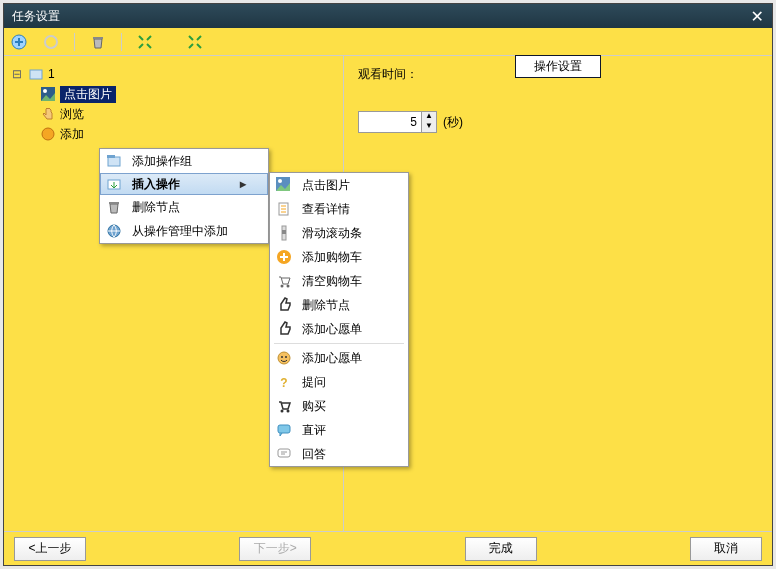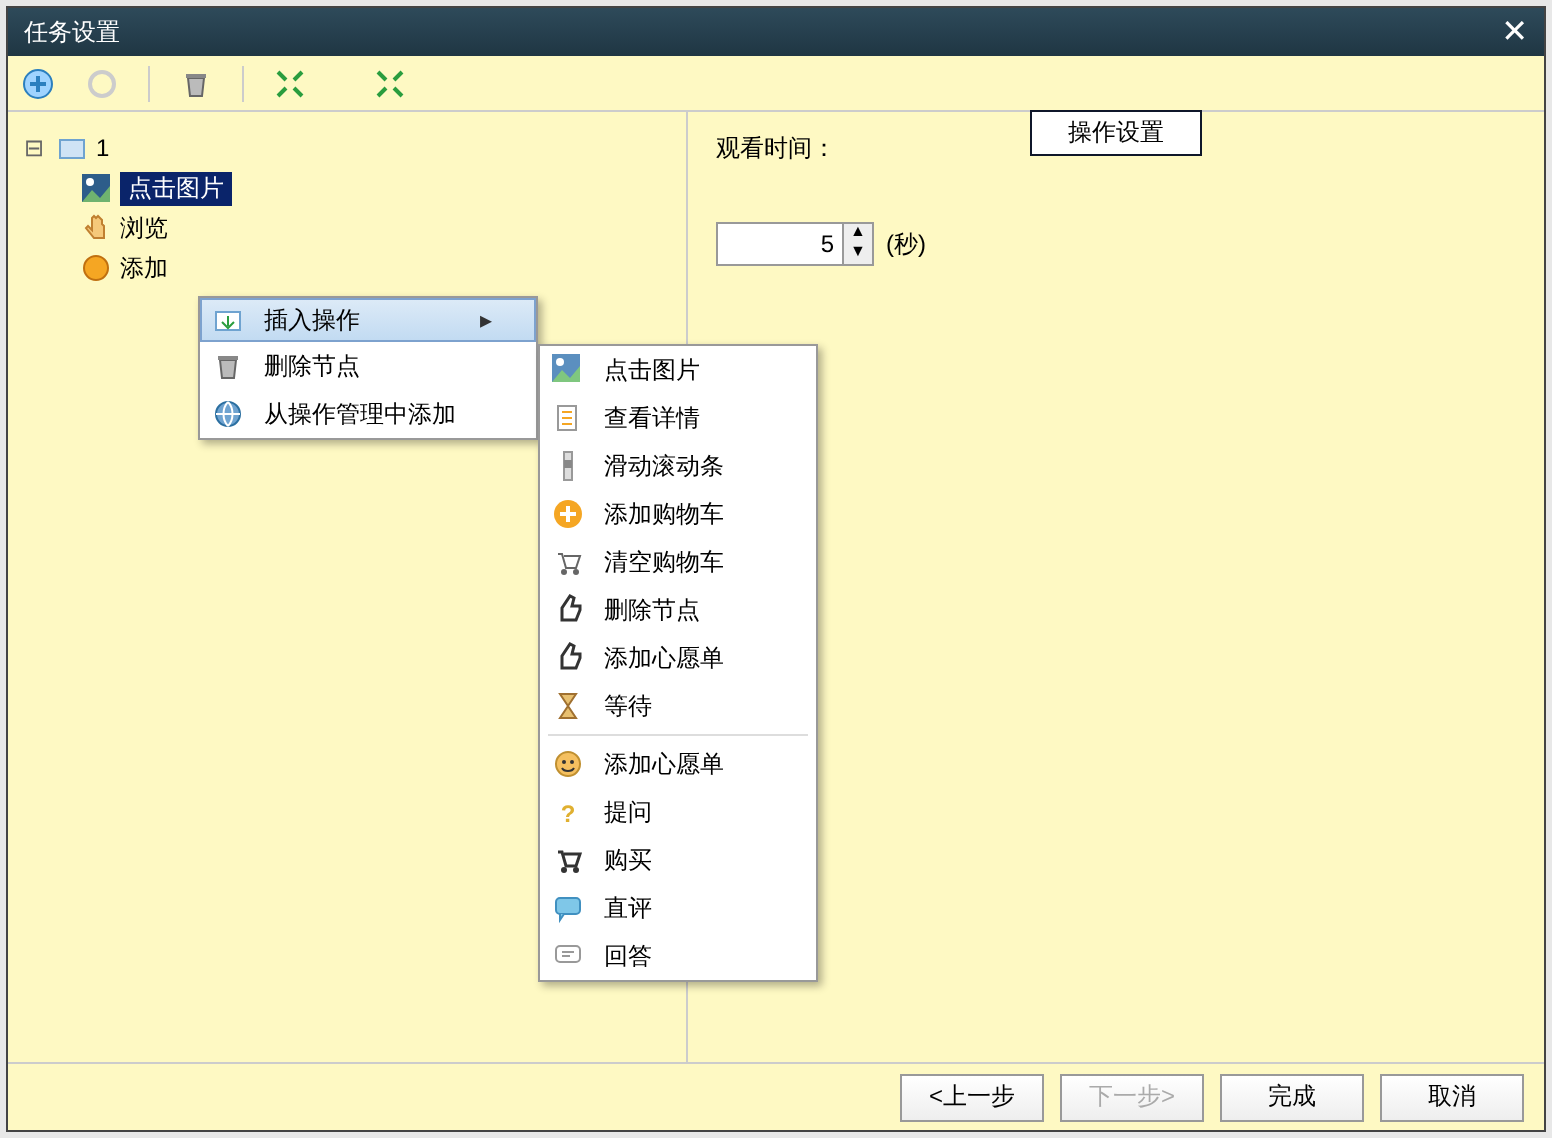--- a/index.html
+++ b/index.html
@@ -1,44 +1,44 @@
 <!DOCTYPE html>
 <html><head>
 <meta charset="utf-8">
 <style>
 *{box-sizing:border-box;margin:0;padding:0;font-family:"Microsoft YaHei","SimSun",sans-serif;font-size:12px;}
 body{background:#e8e8e8;width:776px;height:569px;overflow:hidden;position:relative;}
-.dialog{position:absolute;left:3px;top:3px;width:770px;height:563px;background:#fef9c3;border:1px solid #444;}
+.dialog{position:absolute;left:3px;top:3px;width:770px;height:563px;background:#fde047;border:1px solid #444;}
 .titlebar{height:24px;background:linear-gradient(#2e4a5a,#1f3643);color:#fff;display:flex;align-items:center;padding:0 8px;justify-content:space-between;}
 .titlebar .close{font-size:16px;cursor:pointer;}
 .toolbar{height:28px;border-bottom:1px solid #ccc;display:flex;align-items:center;padding:0 6px;gap:14px;}
 .toolbar .sep{width:1px;height:18px;background:#ccc;}
 .tb-btn{width:18px;height:18px;display:flex;align-items:center;justify-content:center;cursor:pointer;}
 .content{display:flex;height:calc(100% - 24px - 28px - 34px);}
 .left{width:340px;border-right:1px solid #ccc;position:relative;padding:4px;}
 .tree{padding:4px 2px;}
 .tree-node{display:flex;align-items:center;height:20px;gap:4px;}
 .tree-node .tw{width:14px;display:inline-block;text-align:center;color:#666;}
 .node-sel{background:#0a246a;color:#fff;padding:0 4px;}
 .node-ico{width:16px;height:16px;display:inline-flex;align-items:center;justify-content:center;}
 .right{flex:1;position:relative;padding:10px 14px;}
 .opset-tab{position:absolute;left:50%;transform:translateX(-50%);top:-1px;border:1px solid #0f172a;background:#fff;padding:2px 18px;}
 .field-row{margin-top:28px;display:flex;align-items:center;gap:6px;}
 .field-label{margin-bottom:6px;}
 .spinner{display:inline-flex;align-items:center;border:1px solid #999;height:22px;}
 .spinner input{width:62px;border:none;text-align:right;padding:0 4px;height:20px;outline:none;}
 .spinner .spins{display:flex;flex-direction:column;border-left:1px solid #999;}
 .spinner .spins div{width:14px;height:10px;font-size:8px;line-height:8px;text-align:center;cursor:pointer;background:#eee;}
-.footer{height:34px;border-top:1px solid #ccc;display:flex;align-items:center;justify-content:flex-end;gap:8px;padding:0 10px;}
+.footer{height:34px;border-top:1px solid #ccc;display:flex;align-items:center;justify-content:space-between;gap:8px;padding:0 10px;}
 .btn{min-width:72px;height:24px;border:1px solid #999;background:linear-gradient(#fff,#eee);cursor:pointer;}
 .btn:disabled{color:#aaa;cursor:default;}
 .ctxmenu{position:absolute;background:#fff;border:1px solid #999;box-shadow:2px 2px 4px rgba(0,0,0,.3);}
 .ctxmenu .mrow{height:24px;display:flex;align-items:center;padding:0 22px 0 4px;gap:8px;cursor:pointer;white-space:nowrap;}
 .ctxmenu .mrow .mico{width:20px;height:20px;display:inline-flex;align-items:center;justify-content:center;}
-.ctxmenu .mrow.hov{background:linear-gradient(#dceaf7,#c2dbf2);border:1px solid #7da2ce;height:22px;padding:0 21px 0 3px;}
+.ctxmenu .mrow.hov{background:linear-gradient(#dceaf7,#c2dbf2);border:1px solid #7da2ce;height:22px;padding:0 21px 0 3px;font-weight:bold;}
 .ctxmenu .mrow .arrow{margin-left:auto;color:#333;}
 .ctxmenu hr{border:none;border-top:1px solid #ddd;margin:2px 4px;}
 .menu1{left:95px;top:92px;width:170px;}
 .menu2{left:265px;top:116px;width:140px;}
 svg{display:block;}
 </style>
 </head>
 <body>
 
 <div class="dialog">
@@ -113,20 +113,29 @@
           <span class="node-ico">
               <svg width="14" height="14">
                 <circle cx="7" cy="7" r="6" fill="#f5a623" stroke="#c07010"></circle>
               </svg>
             </span>
           <span>添加</span>
         </div>
       </div>
 
       <div class="ctxmenu menu1">
+        <div class="mrow">
+          <span class="mico">
+              <svg width="16" height="16">
+                <rect x="2" y="4" width="12" height="9" fill="#cfe3f5" stroke="#6fa3d0"></rect>
+                <rect x="1" y="2" width="8" height="3" fill="#6fa3d0"></rect>
+              </svg>
+            </span>
+          <span>添加操作组</span>
+        </div>
         <div class="mrow hov">
           <span class="mico">
               <svg width="16" height="16">
                 <rect x="2" y="4" width="12" height="9" fill="#fff" stroke="#6fa3d0"></rect>
                 <path d="M8 6v5M5 9l3 3 3-3" stroke="#2a9d3e" fill="none"></path>
               </svg>
             </span>
           <span>插入操作</span>
           <span class="arrow">▸</span>
         </div>
@@ -206,28 +215,20 @@
             </span>
             <span>删除节点</span>
           </div>
           <div class="mrow">
             <span class="mico">
               <svg width="16" height="16">
                 <path d="M5 7v6h7l2-5V6h-4l1-4-2-1z" fill="none" stroke="#333" stroke-width="1.5"></path>
               </svg>
             </span>
             <span>添加心愿单</span>
-          </div>
-          <div class="mrow">
-            <span class="mico">
-              <svg width="16" height="16">
-                <path d="M4 2h8L8 8l4 6H4l4-6z" fill="#e8c070" stroke="#a07030"></path>
-              </svg>
-            </span>
-            <span>等待</span>
           </div>
           <hr>
           <div class="mrow">
             <span class="mico">
               <svg width="16" height="16">
                 <circle cx="8" cy="8" r="6" fill="#f5c060" stroke="#c09030"></circle>
                 <circle cx="6" cy="7" r="1" fill="#333"></circle>
                 <circle cx="10" cy="7" r="1" fill="#333"></circle>
                 <path d="M5 10c1 2 5 2 6 0" stroke="#333" fill="none"></path>
               </svg>

